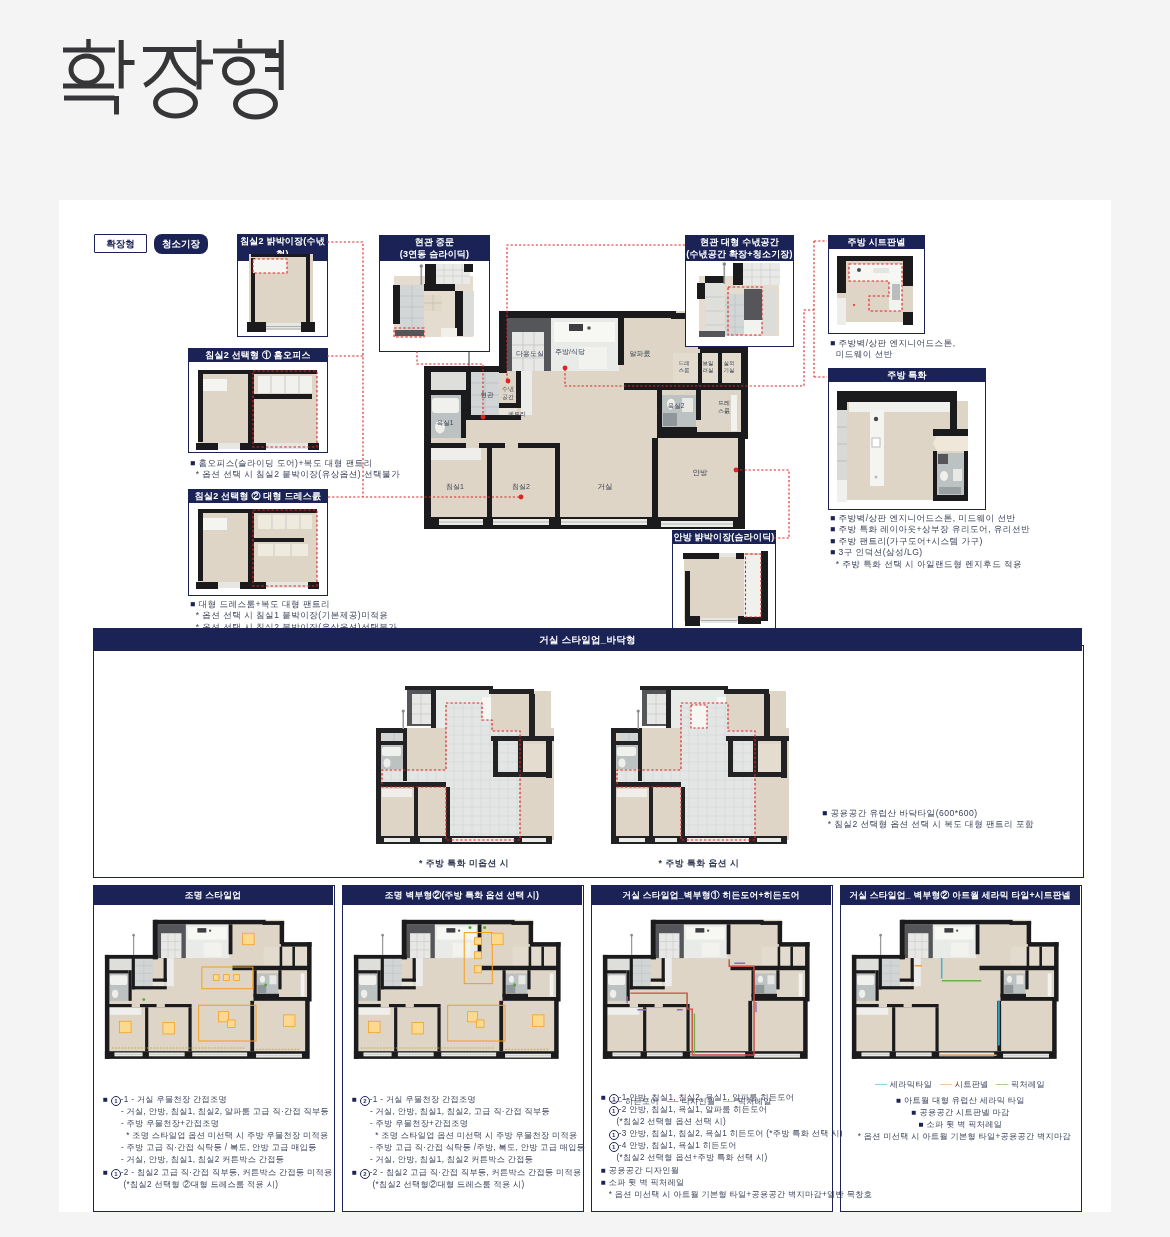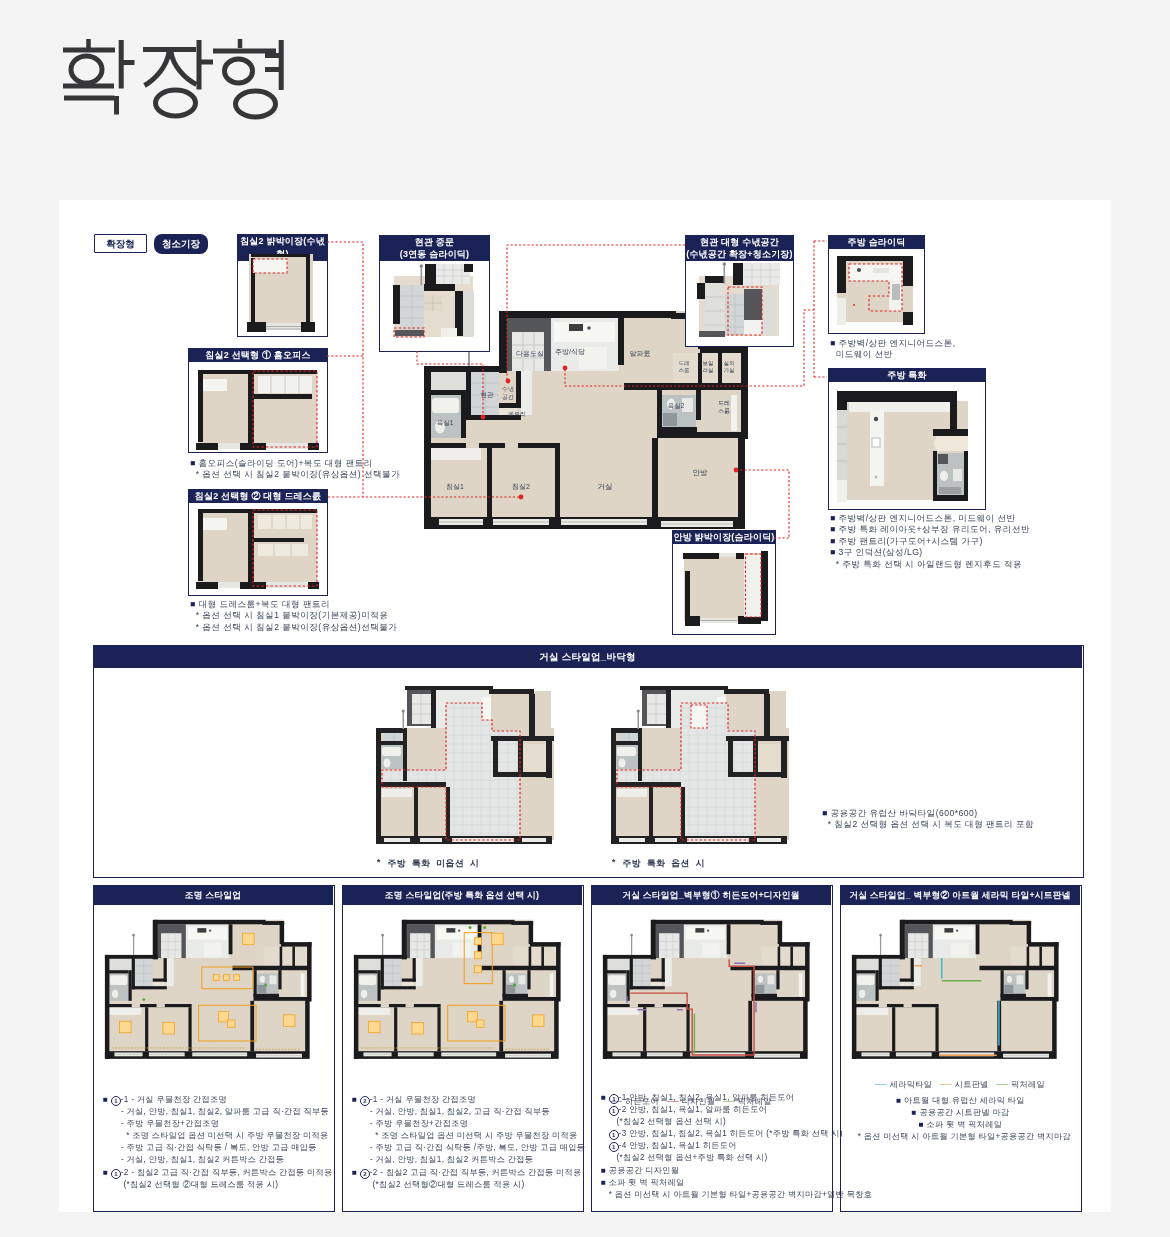--- a/index.html
+++ b/index.html
@@ -11,21 +11,21 @@
 font-size:9px;letter-spacing:.2px;line-height:13px;}
 .bhead2{background:#1b2356;color:#fff;font-weight:bold;text-align:center;
 font-size:9px;letter-spacing:.2px;line-height:11.5px;padding:1px 0;}
 .txt{position:absolute;font-size:8.6px;color:#3a4259;letter-spacing:.45px;line-height:11.4px;white-space:nowrap;}
 .txt .sq{color:#1b2356;}
 .badge1{position:absolute;border:1.5px solid #1b2356;border-radius:1px;background:#fff;
 color:#1b2356;font-weight:bold;font-size:9.5px;text-align:center;}
 .badge2{position:absolute;border-radius:8px;background:#1b2356;
 color:#fff;font-weight:bold;font-size:9.5px;text-align:center;}
 .ph{position:absolute;}
-.cap{position:absolute;font-size:8.8px;color:#2e3650;letter-spacing:.5px;font-weight:bold;text-align:left;font-family:Liberation Mono, monospace;}
+.cap{position:absolute;font-size:8.8px;color:#2e3650;letter-spacing:.5px;font-weight:bold;text-align:center;}
 </style></head>
 <body>
 
 <svg class="abs" style="left:0;top:0" width="330" height="140" viewBox="0 0 330 140">
 <g fill="none" stroke="#363638" stroke-width="5">
 
 <path d="M88.5 39 V50" stroke-width="4.5"></path>
 <path d="M63 50 H115"></path>
 <ellipse cx="86.5" cy="69.5" rx="15.5" ry="13.5"></ellipse>
 <path d="M63 86 H114"></path>
@@ -163,21 +163,21 @@
 <div class="box" style="left:188px;top:489px;width:138px;height:105px;">
     <div class="bhead">침실2 선택형 ② 대형 드레스룴</div>
   </div>
 <div class="box" style="left:379px;top:235px;width:109px;height:115px;">
     <div class="bhead2">현관 중문<br>(3연동 슴라이딕)</div>
   </div>
 <div class="box" style="left:685px;top:235px;width:107px;height:110px;">
     <div class="bhead2">현관 대형 수낷공간<br>(수낷공간 확장+청소기장)</div>
   </div>
 <div class="box" style="left:828px;top:235px;width:95px;height:97px;">
-    <div class="bhead">주방 슴라이딕</div>
+    <div class="bhead">주방 시트판넬</div>
   </div>
 <div class="box" style="left:828px;top:368px;width:156px;height:140px;">
     <div class="bhead">주방 특화</div>
   </div>
 <div class="box" style="left:672px;top:530px;width:102px;height:103px;">
     <div class="bhead">안방 뱕박이장(슴라이딕)</div>
   </div>
 
 <svg class="ph" style="left:247px;top:252px" width="70" height="80" viewBox="0 0 70 80">
 <rect x="2" y="2" width="64" height="72" fill="#ded5c6"></rect>
@@ -323,21 +323,21 @@
 <path d="M20 71.5 H56" stroke="#adada9" stroke-width="1"></path>
 <rect x="63" y="6" width="17" height="62" fill="#f0f0ec"></rect>
 <rect x="64.5" y="5" width="15.5" height="63" fill="none" stroke="#e02424" stroke-width="1.1" stroke-dasharray="2.6 2"></rect>
 </svg>
 <div class="txt" style="left:190px;top:458px;"><span class="sq">■</span> 홈오피스(슬라이딩 도어)+복도 대형 팬트리<br>&nbsp;&nbsp;* 옵션 선택 시 침실2 붙박이장(유상옵션) 선택불가</div>
 <div class="txt" style="left:190px;top:599px;"><span class="sq">■</span> 대형 드레스룸+복도 대형 팬트리<br>&nbsp;&nbsp;* 옵션 선택 시 침실1 붙박이장(기본제공)미적용<br>&nbsp;&nbsp;* 옵션 선택 시 침실2 붙박이장(유상옵션)선택불가</div>
 <div class="txt" style="left:830px;top:338px;"><span class="sq">■</span> 주방벽/상판 엔지니어드스톤,<br>&nbsp;&nbsp;미드웨이 선반</div>
 <div class="txt" style="left:830px;top:513px;"><span class="sq">■</span> 주방벽/상판 엔지니어드스톤, 미드웨이 선반<br><span class="sq">■</span> 주방 특화 레이아웃+상부장 유리도어, 유리선반<br><span class="sq">■</span> 주방 팬트리(가구도어+시스템 가구)<br><span class="sq">■</span> 3구 인덕션(삼성/LG)<br>&nbsp;&nbsp;* 주방 특화 선택 시 아일랜드형 렌지후드 적용</div>
 
 <div class="abs" style="left:93px;top:645px;width:989px;height:231px;border:1px solid #1b2356;background:#fff;"></div>
-<div class="abs" style="left:93px;top:645px;width:989px;height:23px;background:#1b2356;color:#fff;font-weight:bold;font-size:9.5px;text-align:center;line-height:23px;letter-spacing:.3px;">거실 스타일업_바닥형</div>
+<div class="abs" style="left:93px;top:628px;width:989px;height:23px;background:#1b2356;color:#fff;font-weight:bold;font-size:9.5px;text-align:center;line-height:23px;letter-spacing:.3px;">거실 스타일업_바닥형</div>
 
 <svg class="ph" style="left:376px;top:686px" width="178" height="166" viewBox="0 0 178 166">
 <rect x="56" y="2" width="61" height="44" fill="#e9ebe9"></rect>
 <rect x="31" y="3" width="27" height="37" fill="#55565a"></rect>
 <rect x="36" y="8" width="19" height="30" fill="#e7e8e6"></rect>
 <path d="M36 18 H55 M36 28 H55 M45 8 V38" stroke="#c9cbc8" stroke-width="0.8" fill="none"></path>
 <rect x="106" y="11" width="11" height="30" fill="#f6f6f3"></rect>
 <rect x="115" y="5" width="60" height="45" fill="#ded5c6"></rect>
 <rect x="0" y="42" width="178" height="112" fill="#ded5c6"></rect>
 <rect x="8" y="47" width="20" height="31" fill="#d2d5d5"></rect>
@@ -444,23 +444,23 @@
 <path d="M70,17 H117 V45 H144 V154 H70 V101 H6 V84 H70 Z" fill="none" stroke="#e02424" stroke-width="1.2" stroke-dasharray="2.4 2"></path>
 <rect x="26.5" y="25" width="1.5" height="18" fill="#9a9a9a"></rect>
 <circle cx="27.2" cy="25" r="1.6" fill="#8a8a8a"></circle>
 </svg>
 <div class="cap" style="left:376px;top:858px;width:176px;">* 주방 특화 미옵션 시</div>
 <div class="cap" style="left:611px;top:858px;width:176px;">* 주방 특화 옵션 시</div>
 <div class="txt" style="left:822px;top:808px;"><span class="sq">■</span> 공용공간 유럽산 바닥타일(600*600)<br>&nbsp;&nbsp;* 침실2 선택형 옵션 선택 시 복도 대형 팬트리 포함</div>
 <div class="abs" style="left:93px;top:885px;width:240px;height:325px;border:1px solid #1b2356;background:#fff;"></div>
 <div class="abs" style="left:93px;top:885px;width:240px;height:20px;background:#1b2356;color:#fff;font-weight:bold;font-size:8.8px;line-height:20px;text-align:center;letter-spacing:.2px;">조명 스타일업</div>
 <div class="abs" style="left:342px;top:885px;width:240px;height:325px;border:1px solid #1b2356;background:#fff;"></div>
-<div class="abs" style="left:342px;top:885px;width:240px;height:20px;background:#1b2356;color:#fff;font-weight:bold;font-size:8.8px;line-height:20px;text-align:center;letter-spacing:.2px;">조명 스타일업(주방 특화 옵션 선택 시)</div>
+<div class="abs" style="left:342px;top:885px;width:240px;height:20px;background:#1b2356;color:#fff;font-weight:bold;font-size:8.8px;line-height:20px;text-align:center;letter-spacing:.2px;">조명 벽부형②(주방 특화 옵션 선택 시)</div>
 <div class="abs" style="left:591px;top:885px;width:240px;height:325px;border:1px solid #1b2356;background:#fff;"></div>
-<div class="abs" style="left:591px;top:885px;width:240px;height:20px;background:#1b2356;color:#fff;font-weight:bold;font-size:8.8px;line-height:20px;text-align:center;letter-spacing:.2px;">거실 스타일업_벽부형① 히든도어+디자인월</div>
+<div class="abs" style="left:591px;top:885px;width:240px;height:20px;background:#1b2356;color:#fff;font-weight:bold;font-size:8.8px;line-height:20px;text-align:center;letter-spacing:.2px;">거실 스타일업_벽부형① 히든도어+히든도어</div>
 <div class="abs" style="left:840px;top:885px;width:240px;height:325px;border:1px solid #1b2356;background:#fff;"></div>
 <div class="abs" style="left:840px;top:885px;width:240px;height:20px;background:#1b2356;color:#fff;font-weight:bold;font-size:8.8px;line-height:20px;text-align:center;letter-spacing:.2px;">거실 스타일업_ 벽부형② 아트월 세라믹 타일+시트판넬</div>
 
 <svg class="ph" style="left:103px;top:916px" width="213" height="143.5" viewBox="0 0 334 225">
 <use href="#apt"></use>
 <g fill="none" stroke="#f59f1e" stroke-width="1.6">
 <rect x="155" y="80" width="80" height="34"></rect>
 <rect x="150" y="140" width="90" height="56"></rect>
 </g>
 <g fill="#fcd98f" stroke="#f59f1e" stroke-width="1.2">

